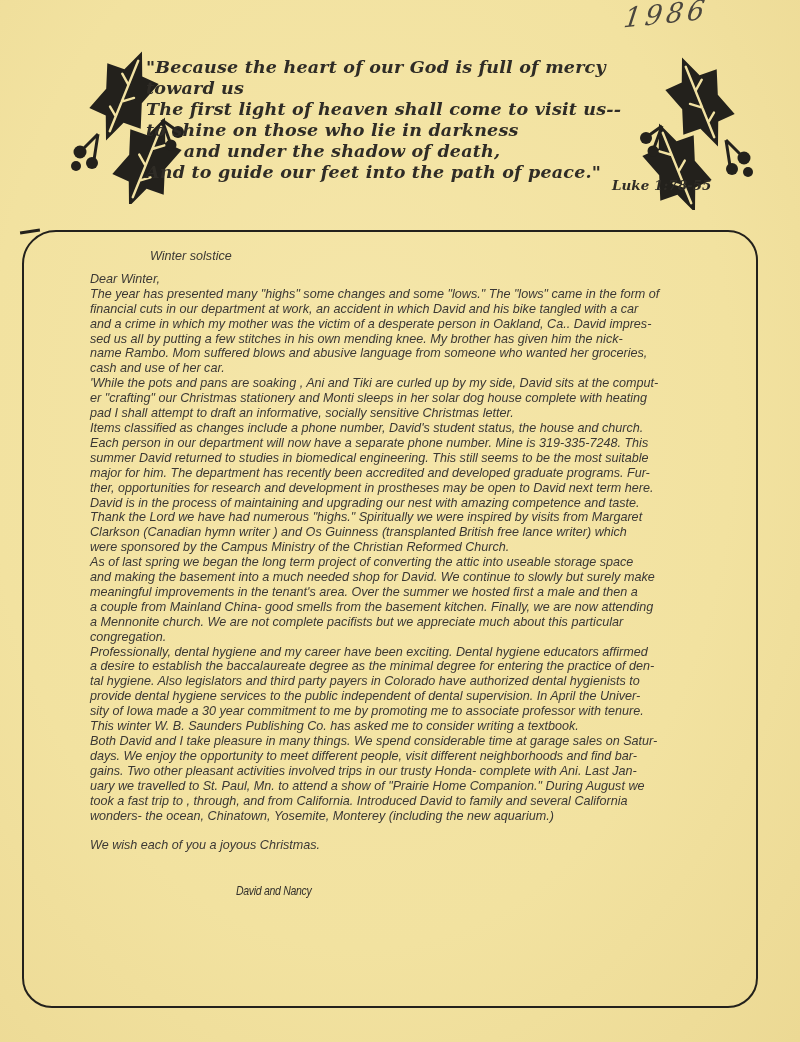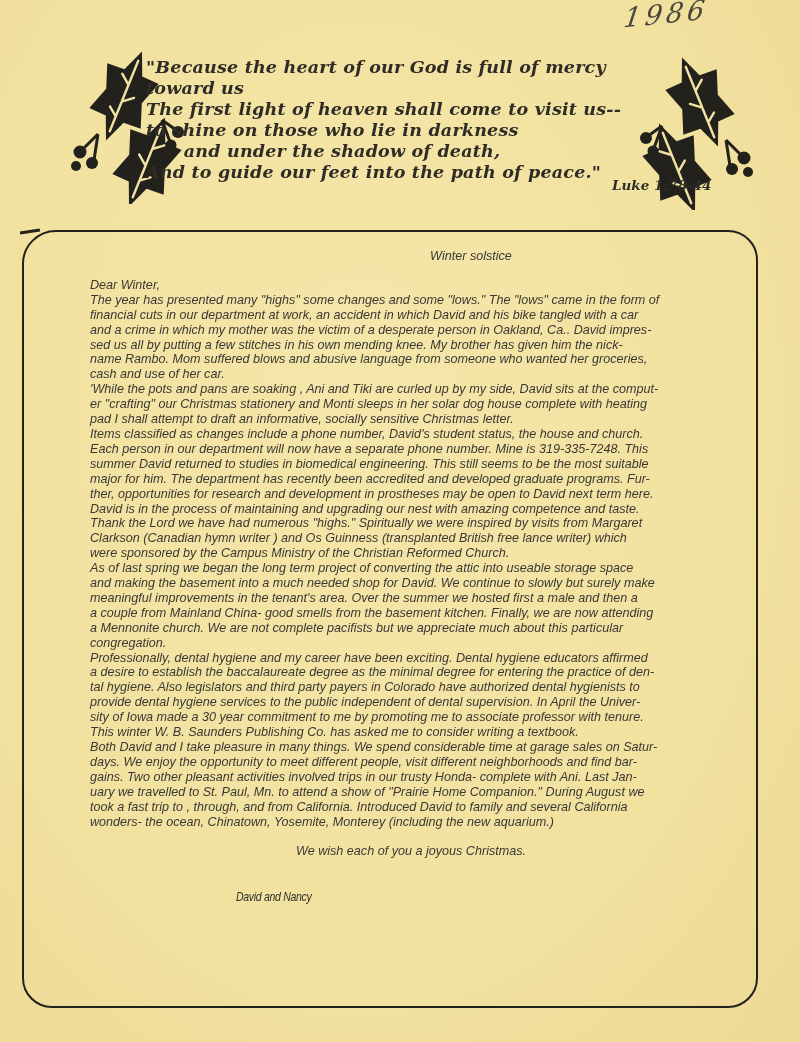--- a/index.html
+++ b/index.html
@@ -54,27 +54,27 @@
   }
   .letter-body{
     position:absolute;left:0;top:0;width:100%;height:100%;
     box-sizing:border-box;
     padding:17px 24px 0 66px;
     font-style:italic;
     font-size:12.6px;line-height:14.9px;
     color:#3b3834;
   }
   .letter-heading{
-    display:block;text-align:center;
+    display:block;text-align:left;
     position:relative;left:60px;
-    margin:0 0 14px 0;
+    margin:0 0 8px 0;
     font-weight:400;
   }
   .letter-body p{margin:0;white-space:pre-line;}
-  .closing{margin-top:15px !important;text-align:center;}
+  .closing{margin-top:15px !important;}
   .signature{
     margin-top:31px !important;
     margin-left:146px !important;
     transform:scaleX(0.78);
     transform-origin:left center;
     font-size:13.5px;
     letter-spacing:-0.4px;
     color:#33302b;
   }
   .leaf-vein{stroke:#f2e2a2;stroke-width:2.4;fill:none;stroke-linecap:round;}
@@ -124,21 +124,21 @@
       <circle cx="110" cy="90" r="6"></circle>
       <circle cx="103" cy="103" r="5.5"></circle>
     </g>
   </svg>
 
   <div class="quote">"Because the heart of our God is full of mercy toward us
 The first light of heaven shall come to visit us--
 to shine on those who lie in darkness
       and under the shadow of death,
 And to guide our feet into the path of peace."</div>
-  <div class="quote-ref">Luke 1:78-44</div>
+  <div class="quote-ref">Luke 1:78-55</div>
 
   <div class="frame">
     <div class="letter-body">
       <span class="letter-heading">Winter solstice</span>
       <p>Dear Winter,</p>
       <p>The year has presented many "highs" some changes and some "lows."  The "lows" came in the form of
 financial cuts in our department at work, an accident in which David and his bike tangled with a car
 and a crime in which my mother was the victim of a desperate person in Oakland, Ca..   David impres-
 sed us all by putting  a few stitches in his own mending knee.  My brother has given him the nick-
 name Rambo.  Mom suffered blows and abusive language from someone who wanted her groceries,

